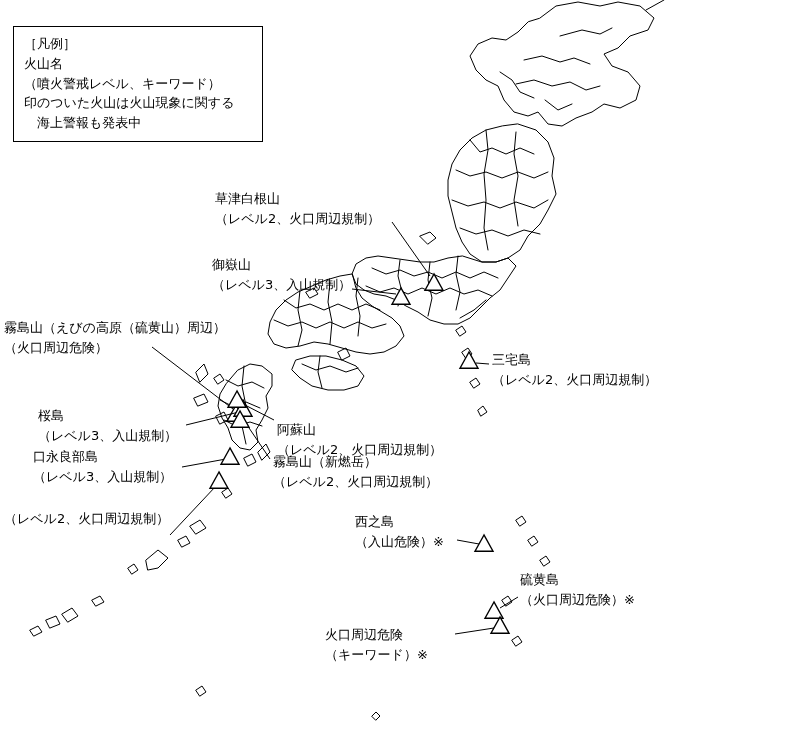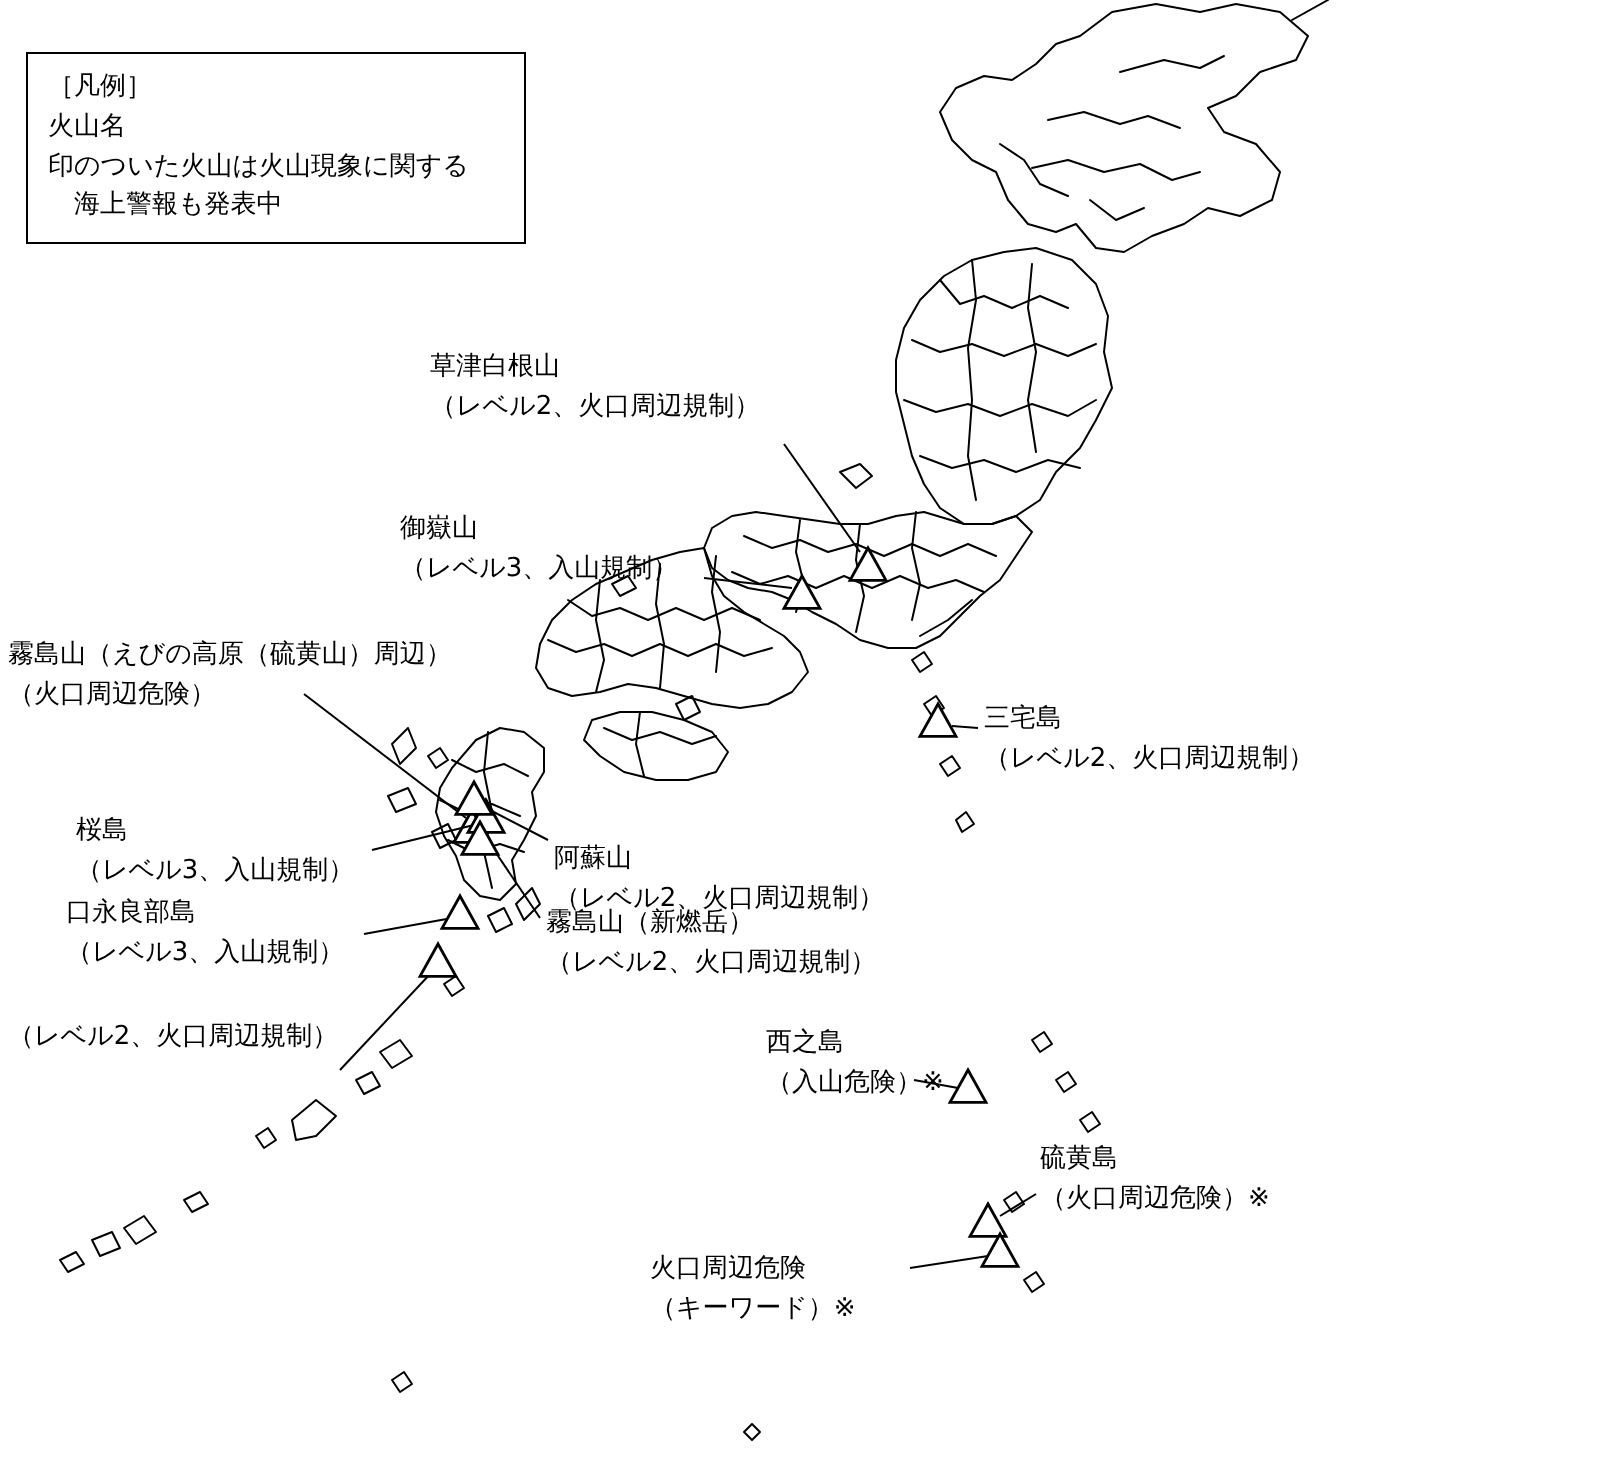--- a/index.html
+++ b/index.html
@@ -158,31 +158,32 @@
         <line x1="518" y1="597" x2="500" y2="608" stroke="#000" stroke-width="1"></line>
         <polygon points="494,602 485,618.2 503,618.2" fill="#ffffff" stroke="#000" stroke-width="1.4"></polygon>
         <line x1="455" y1="634" x2="494" y2="628" stroke="#000" stroke-width="1"></line>
         <polygon points="500,617 491,633.2 509,633.2" fill="#ffffff" stroke="#000" stroke-width="1.4"></polygon>
       </g>
   </svg>
 
   <div class="legend-box">
     <div>［凡例］</div>
     <div>火山名</div>
+    <div>（噴火警戒レベル、キーワード）</div>
     <div>印のついた火山は火山現象に関する</div>
     <div>　海上警報も発表中</div>
   </div>
 
   <div id="labels">
-      <div class="label" style="left: 215px; top: 174px;"><span class="ln">草津白根山</span><span class="ln">（レベル2、火口周辺規制）</span></div>
-      <div class="label" style="left: 200px; top: 255px;"><span class="ln">御嶽山</span><span class="ln">（レベル3、入山規制）</span></div>
+      <div class="label" style="left: 215px; top: 189px;"><span class="ln">草津白根山</span><span class="ln">（レベル2、火口周辺規制）</span></div>
+      <div class="label" style="left: 212px; top: 255px;"><span class="ln">御嶽山</span><span class="ln">（レベル3、入山規制）</span></div>
       <div class="label" style="left: 4px; top: 318px;"><span class="ln">霧島山（えびの高原（硫黄山）周辺）</span><span class="ln">（火口周辺危険）</span></div>
       <div class="label" style="left: 492px; top: 350px;"><span class="ln">三宅島</span><span class="ln">（レベル2、火口周辺規制）</span></div>
       <div class="label" style="left: 38px; top: 406px;"><span class="ln">桜島</span><span class="ln">（レベル3、入山規制）</span></div>
       <div class="label" style="left: 277px; top: 420px;"><span class="ln">阿蘇山</span><span class="ln">（レベル2、火口周辺規制）</span></div>
       <div class="label" style="left: 273px; top: 452px;"><span class="ln">霧島山（新燃岳）</span><span class="ln">（レベル2、火口周辺規制）</span></div>
       <div class="label" style="left: 33px; top: 447px;"><span class="ln">口永良部島</span><span class="ln">（レベル3、入山規制）</span></div>
       <div class="label" style="left: 4px; top: 509px;"><span class="ln">（レベル2、火口周辺規制）</span></div>
-      <div class="label" style="left: 355px; top: 512px; margin-left: 28px;"><span class="ln">西之島</span><span class="ln">（入山危険）※</span></div>
+      <div class="label" style="left: 355px; top: 512px;"><span class="ln">西之島</span><span class="ln">（入山危険）※</span></div>
       <div class="label" style="left: 520px; top: 570px;"><span class="ln">硫黄島</span><span class="ln">（火口周辺危険）※</span></div>
       <div class="label" style="left: 325px; top: 625px;"><span class="ln">火口周辺危険</span><span class="ln">（キーワード）※</span></div>
     </div>
 </div>
 
 </body></html>

